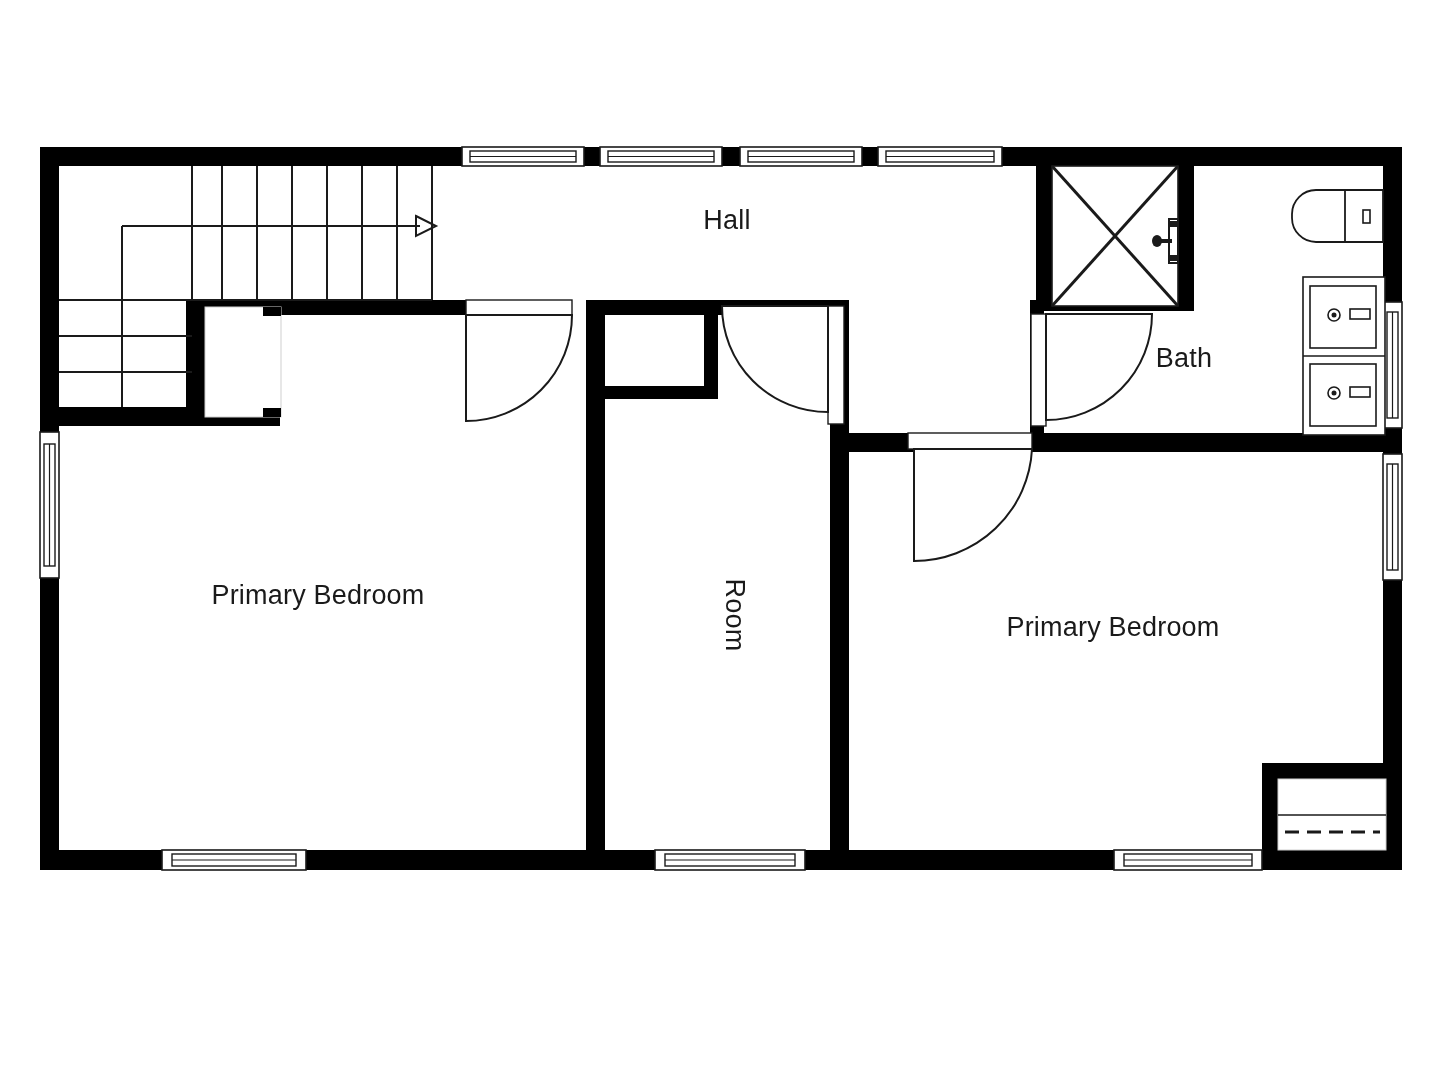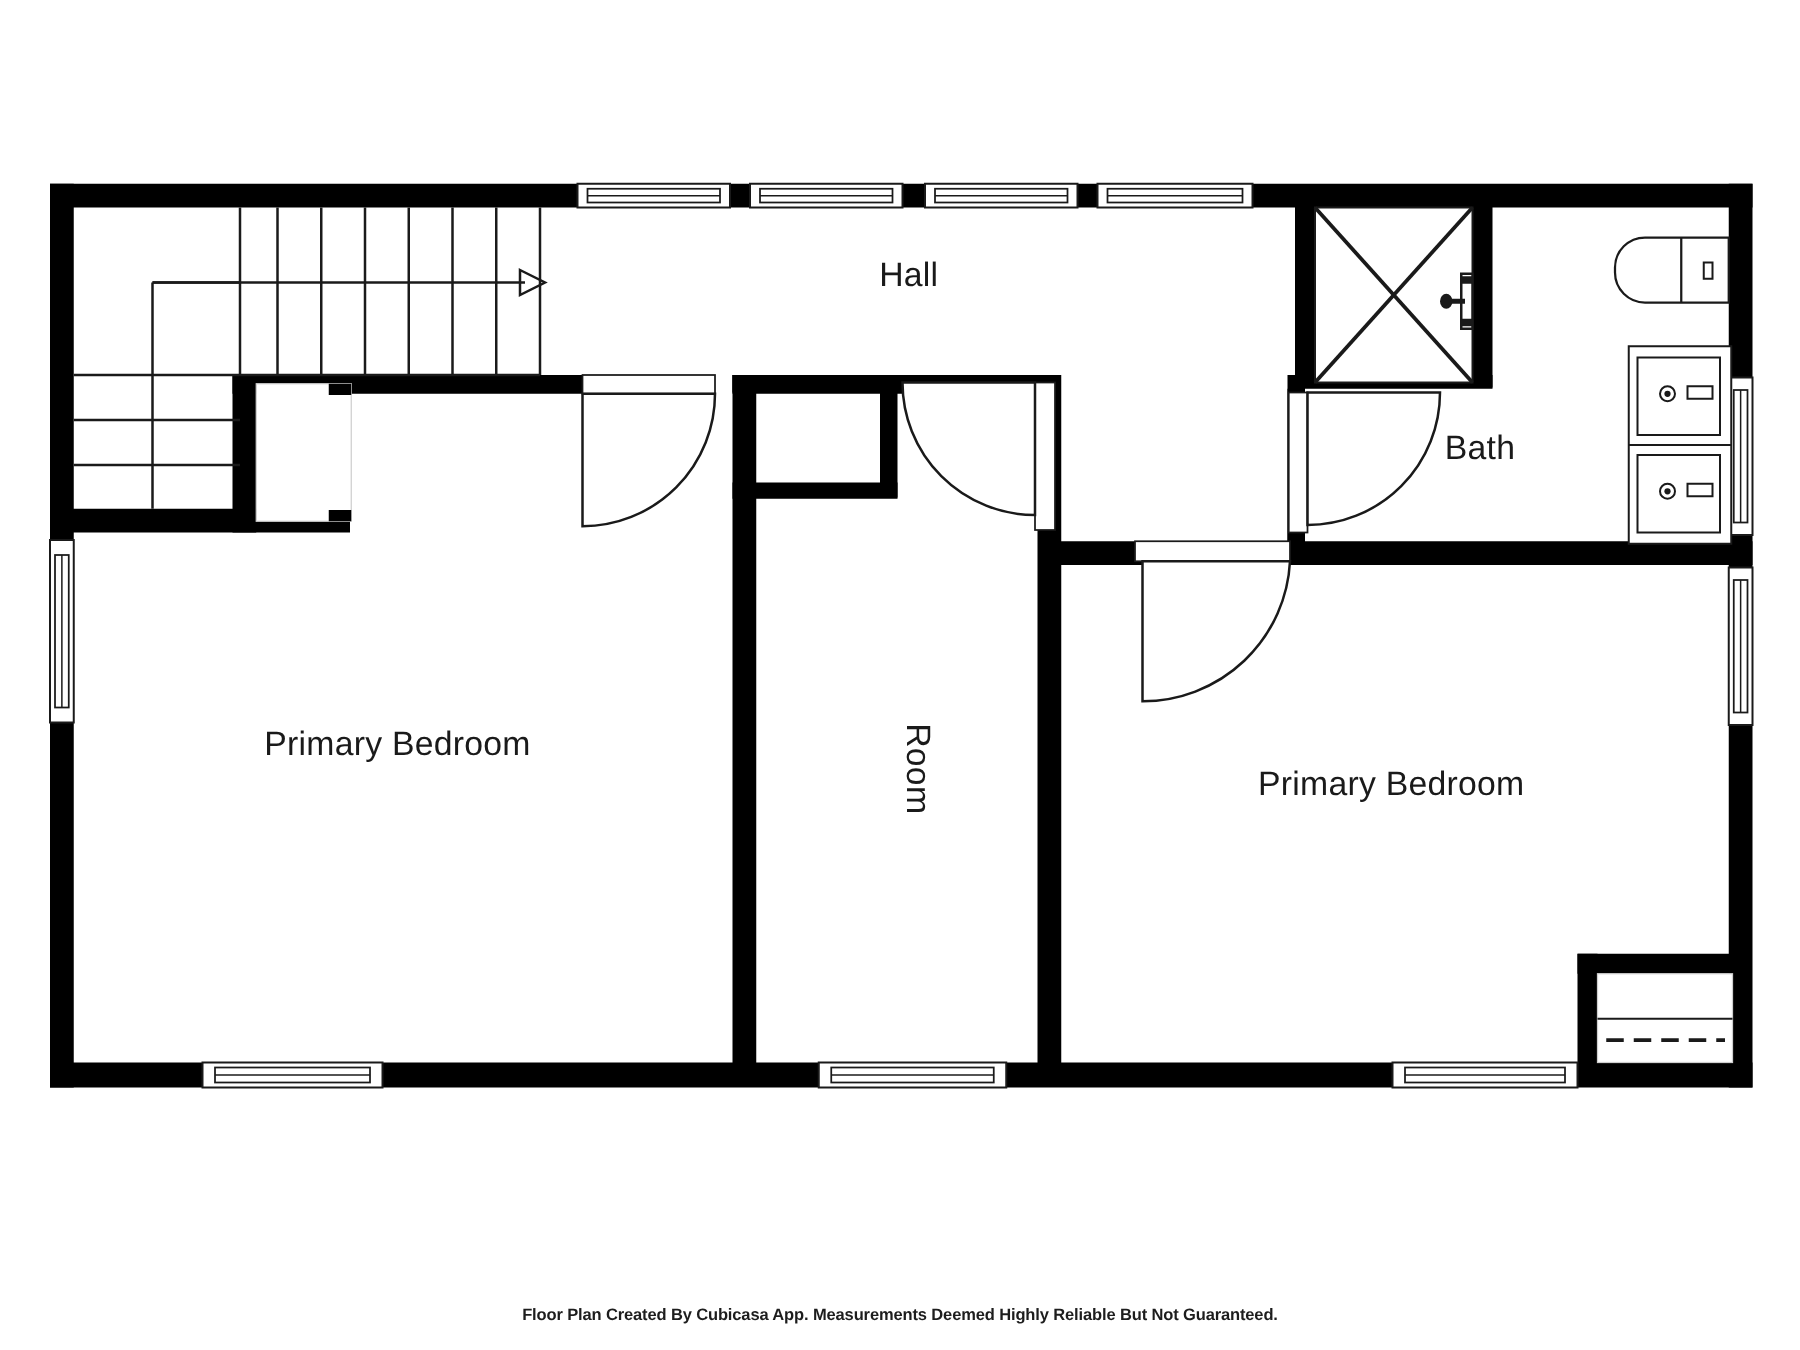--- a/index.html
+++ b/index.html
@@ -264,15 +264,14 @@
   <text class="room-label" x="1184" y="348">Bath</text>
 
   <text class="room-label" x="318" y="585">Primary Bedroom</text>
 
   <text class="room-label" x="733" y="603" transform="rotate(90 733 603)">Room</text>
 
   <text class="room-label" x="1113" y="617">Primary Bedroom</text>
 
 </svg>
 
-<div class="footer-note">Floor Plan Created By Cubicasa App. Measurements Deemed Highly Reliable But Not Guaranteed.</div>
 
 </div>
 
 </body></html>

